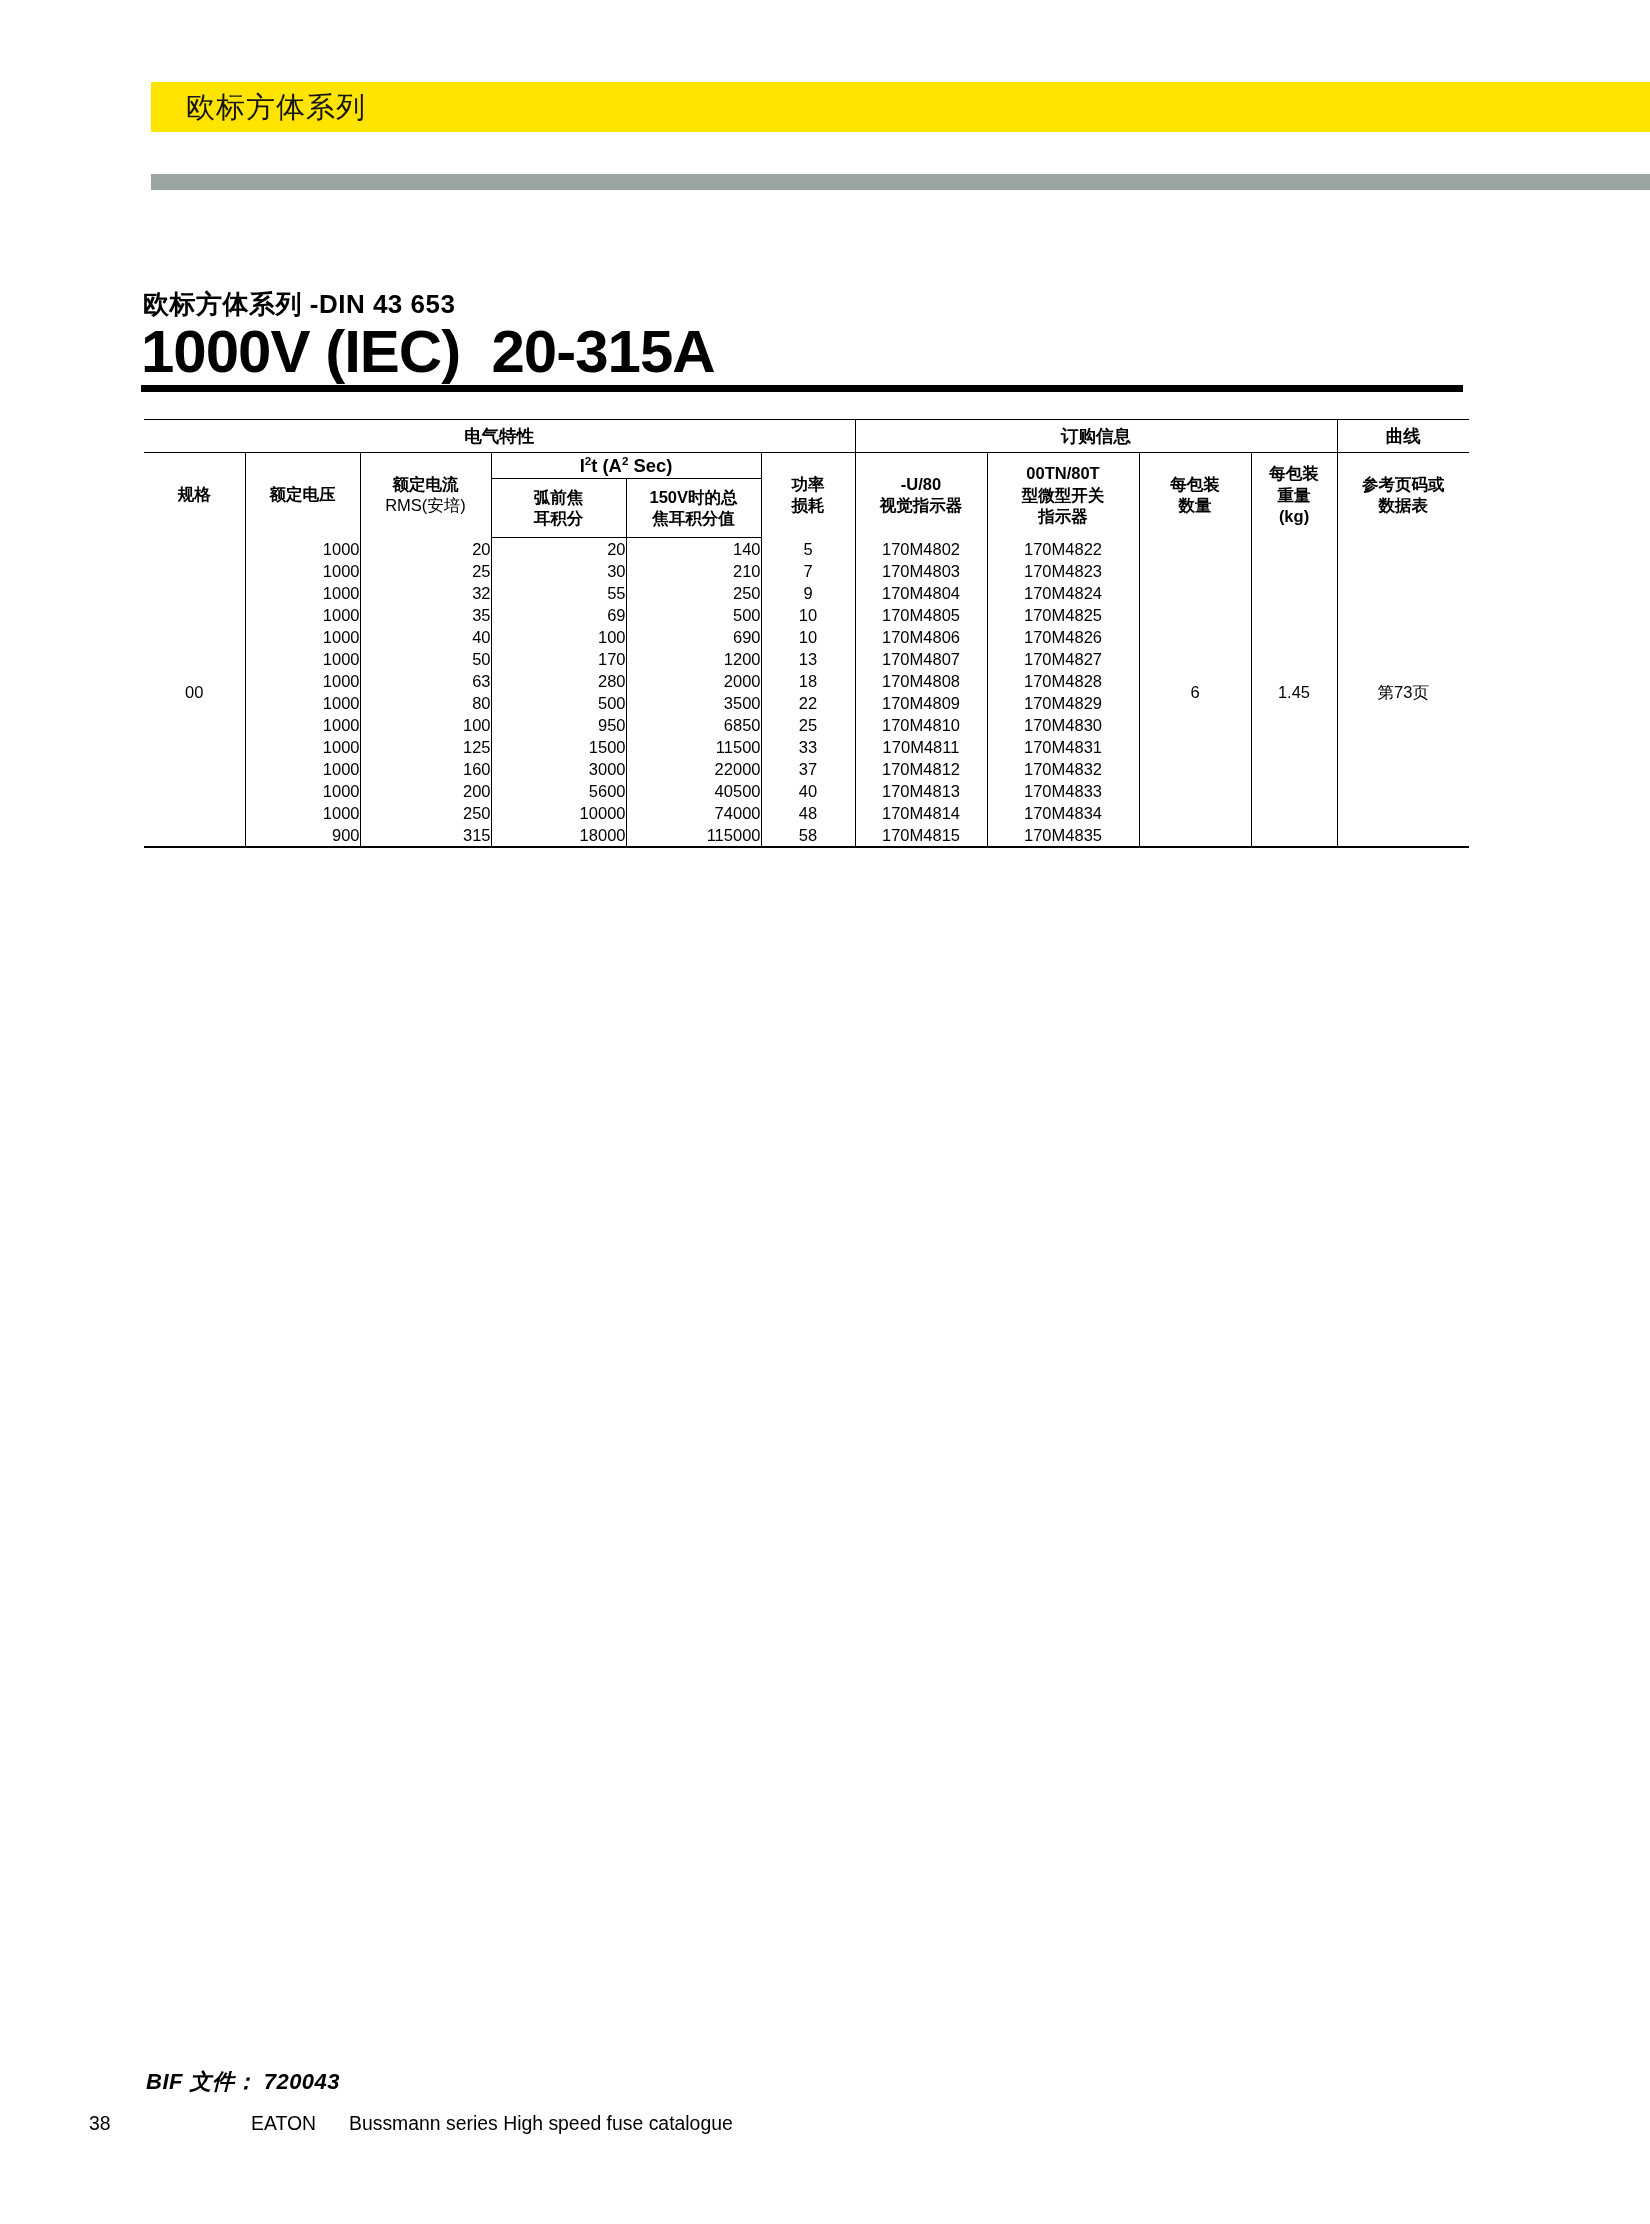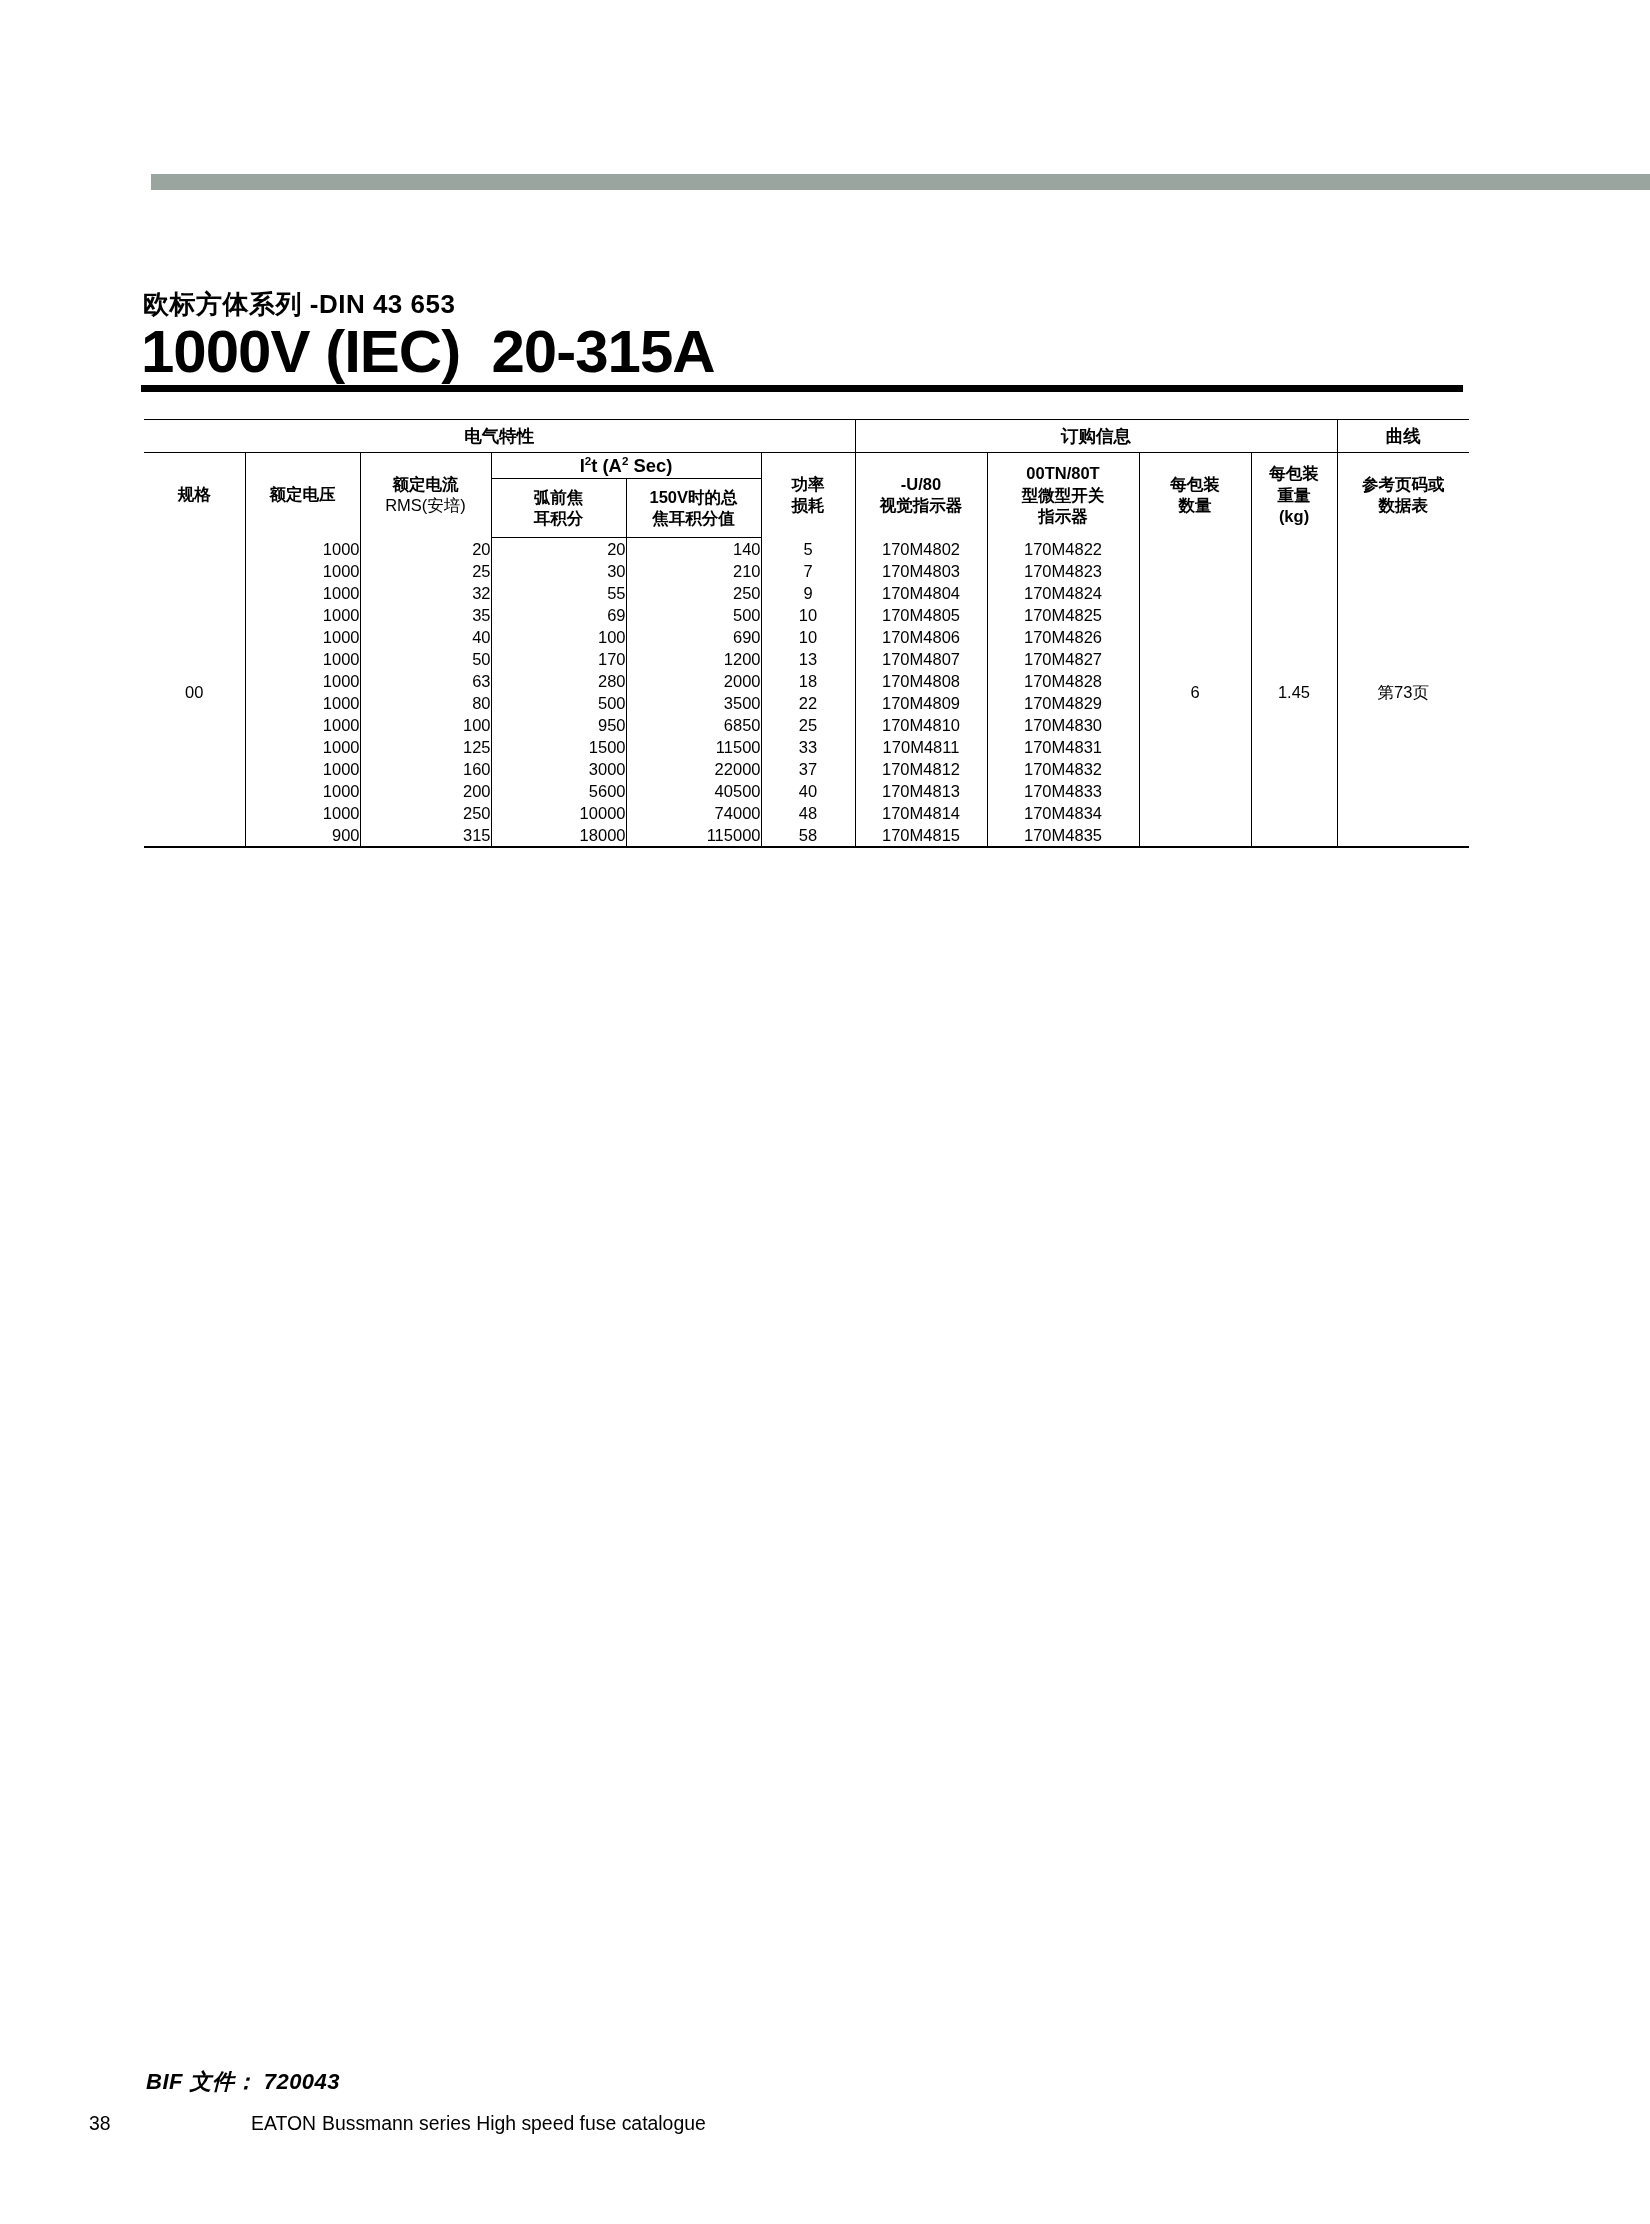--- a/index.html
+++ b/index.html
@@ -45,27 +45,30 @@
 
   
   .notes{position:absolute;left:144px;top:914px;}
   .note{display:flex;align-items:center;margin-bottom:8.7px;font-size:18.4px;font-weight:bold;}
   .sq{width:9.7px;height:9.7px;background:#000;margin-right:27px;flex:0 0 auto;}
 
   
   .bif{position:absolute;left:146px;top:2067px;font-size:22px;font-weight:bold;font-style:italic;letter-spacing:0.5px;}
   .pgnum{position:absolute;left:89px;top:2112px;font-size:19.4px;}
   .cat{position:absolute;left:251px;top:2112px;font-size:19.4px;}
-  .cat .brand{margin-right:6px;}
+  .cat .brand{margin-right:33px;}
 </style>
 </head>
 <body>
 
 <div id="page">
 
+  <div class="banner">
+    <div class="banner-label">欧标方体系列</div>
+  </div>
 
   <div class="graybar"></div>
 
   <div class="t1">欧标方体系列 -DIN 43 653</div>
   <div class="t2">1000V (IEC)  20-315A</div>
   <div class="rule"></div>
 
   <div class="tblwrap">
     <table class="tbl">
       <colgroup>

